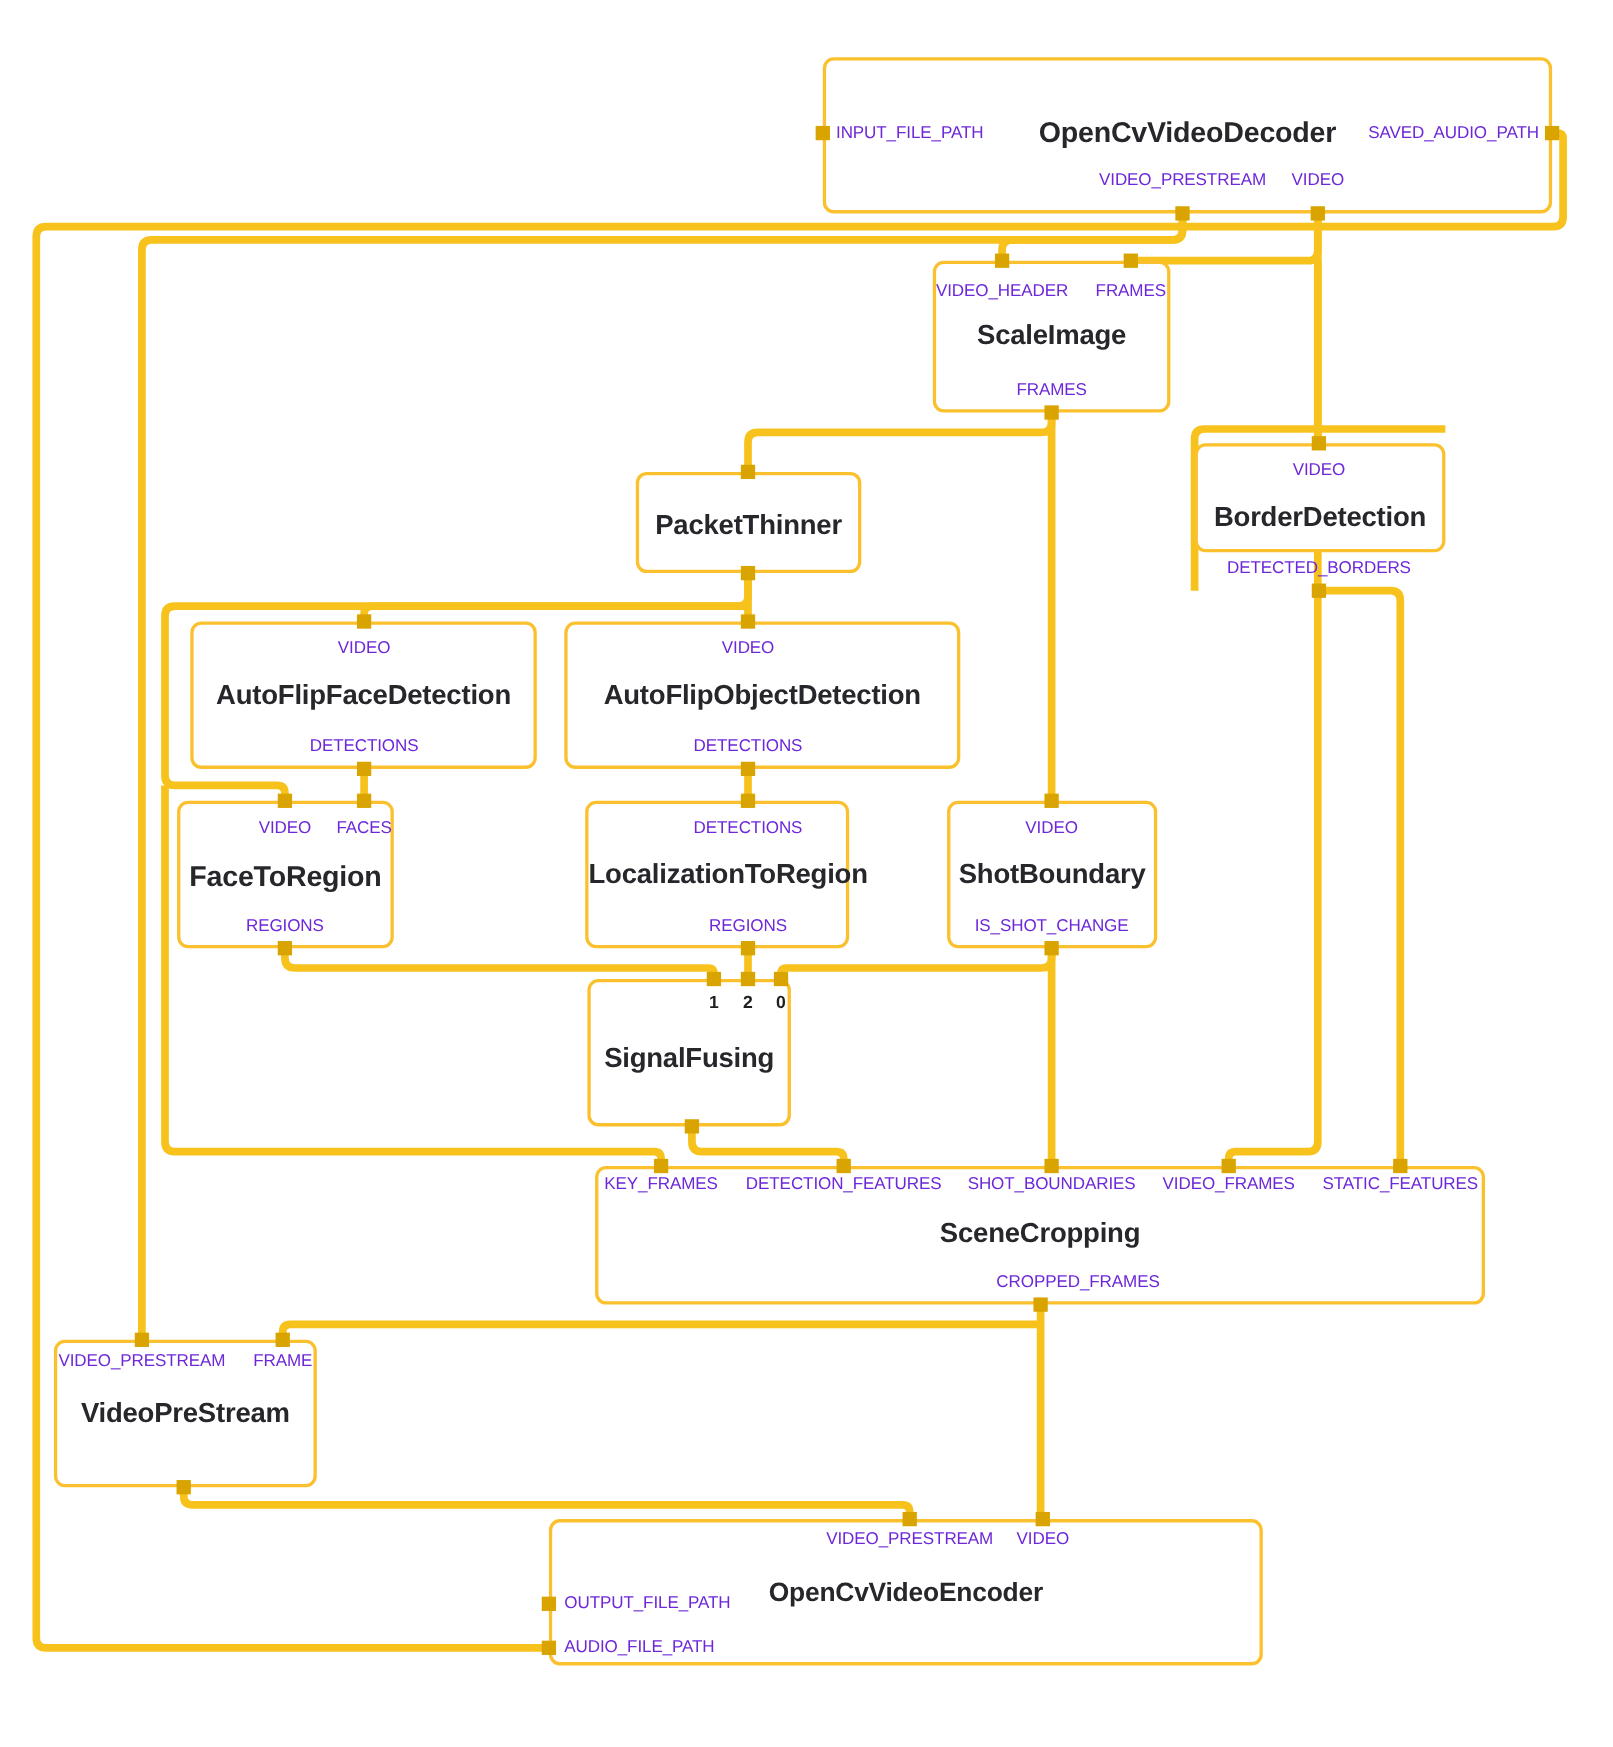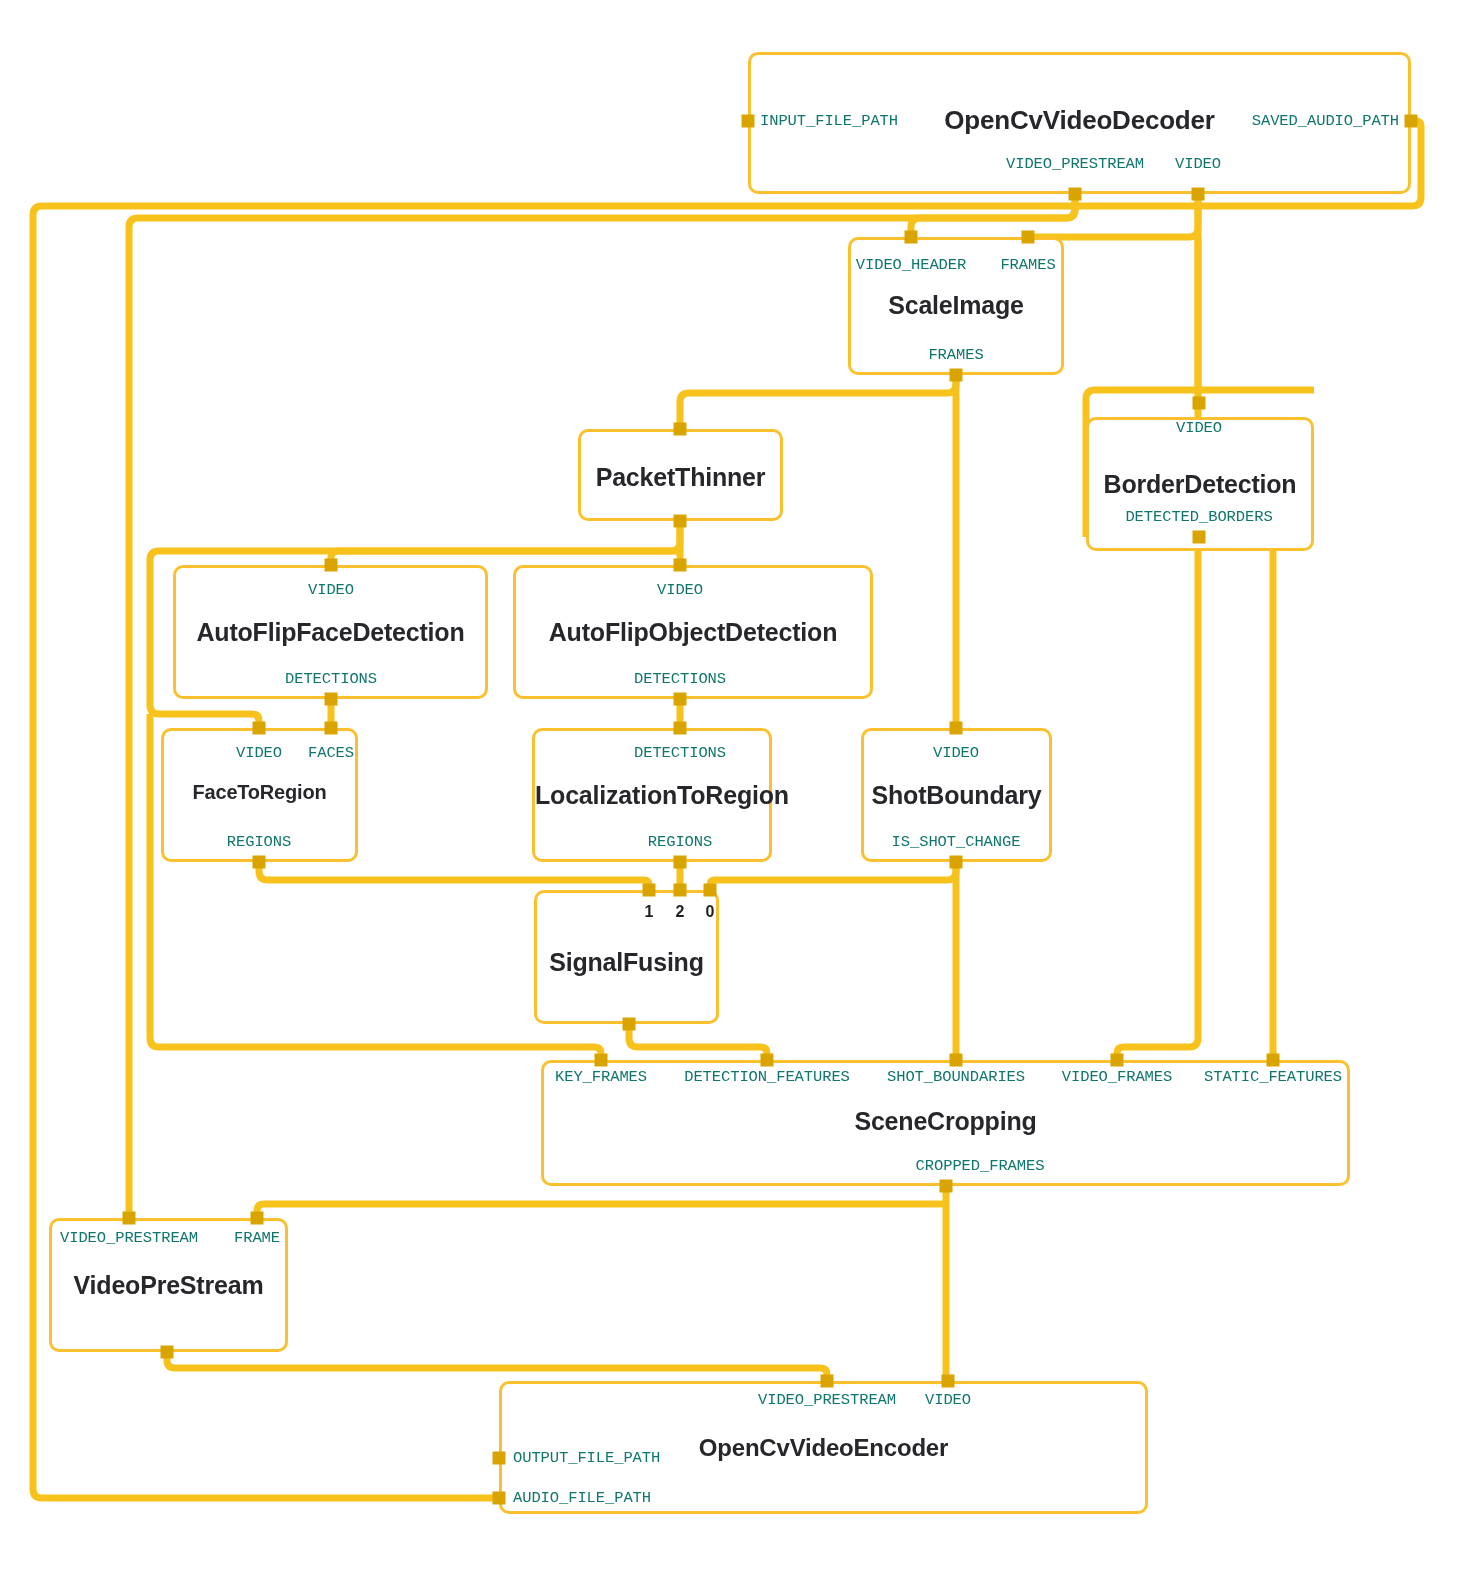--- a/index.html
+++ b/index.html
@@ -38,25 +38,24 @@
     width: 100%;
     text-align: center;
     font-weight: bold;
     color: #27262b;
     letter-spacing: -0.2px;
     white-space: nowrap;
   }
   .port-label {
     position: absolute;
     font-size: 15.5px;
-    color: #0f766e;
+    color: #6d28d9;
     white-space: nowrap;
     letter-spacing: -0.1px;
     z-index: 3;
-    font-family: Liberation Mono, monospace;
   }
   .port-label.c { transform: translateX(-50%); }
   .port-label.l { transform: translateX(0); }
   .port-label.r { transform: translateX(-100%); }
   .port-sq {
     position: absolute;
     width: 13px;
     height: 13px;
     background: #d9a400;
     transform: translate(-50%, -50%);
@@ -120,21 +119,21 @@
       <div class="port-label c" style="left: 911px; top: 256px;">VIDEO_HEADER</div>
       <div class="port-sq" style="left: 1028px; top: 237px;"></div>
       <div class="port-label c" style="left: 1028px; top: 256px;">FRAMES</div>
       <div class="port-sq" style="left: 956px; top: 375px;"></div>
       <div class="port-label c" style="left: 956px; top: 346px;">FRAMES</div>
       <div class="node" style="left: 578px; top: 429px; width: 205px; height: 92px;">
         <div class="node-title" style="top: 31px; font-size: 25px;">PacketThinner</div>
       </div>
       <div class="port-sq" style="left: 680px; top: 429px;"></div>
       <div class="port-sq" style="left: 680px; top: 521px;"></div>
-      <div class="node" style="left: 1086px; top: 417px; width: 228px; height: 134px;">
+      <div class="node" style="left: 1086px; top: 403px; width: 228px; height: 99px;">
         <div class="node-title" style="top: 50px; font-size: 25px;">BorderDetection</div>
       </div>
       <div class="port-sq" style="left: 1199px; top: 403px;"></div>
       <div class="port-label c" style="left: 1199px; top: 419px;">VIDEO</div>
       <div class="port-sq" style="left: 1199px; top: 537px;"></div>
       <div class="port-label c" style="left: 1199px; top: 508px;">DETECTED_BORDERS</div>
       <div class="node" style="left: 173px; top: 565px; width: 315px; height: 134px;">
         <div class="node-title" style="top: 50px; font-size: 25px;">AutoFlipFaceDetection</div>
       </div>
       <div class="port-sq" style="left: 331px; top: 565px;"></div>
@@ -142,21 +141,21 @@
       <div class="port-sq" style="left: 331px; top: 699px;"></div>
       <div class="port-label c" style="left: 331px; top: 670px;">DETECTIONS</div>
       <div class="node" style="left: 513px; top: 565px; width: 360px; height: 134px;">
         <div class="node-title" style="top: 50px; font-size: 25px;">AutoFlipObjectDetection</div>
       </div>
       <div class="port-sq" style="left: 680px; top: 565px;"></div>
       <div class="port-label c" style="left: 680px; top: 581px;">VIDEO</div>
       <div class="port-sq" style="left: 680px; top: 699px;"></div>
       <div class="port-label c" style="left: 680px; top: 670px;">DETECTIONS</div>
       <div class="node" style="left: 161px; top: 728px; width: 197px; height: 134px;">
-        <div class="node-title" style="top: 50px; font-size: 20px;">FaceToRegion</div>
+        <div class="node-title" style="top: 50px; font-size: 26px;">FaceToRegion</div>
       </div>
       <div class="port-sq" style="left: 259px; top: 728px;"></div>
       <div class="port-label c" style="left: 259px; top: 744px;">VIDEO</div>
       <div class="port-sq" style="left: 331px; top: 728px;"></div>
       <div class="port-label c" style="left: 331px; top: 744px;">FACES</div>
       <div class="port-sq" style="left: 259px; top: 862px;"></div>
       <div class="port-label c" style="left: 259px; top: 833px;">REGIONS</div>
       <div class="node" style="left: 532px; top: 728px; width: 240px; height: 134px;">
         <div class="node-title" style="top: 50px; font-size: 25px;">LocalizationToRegion</div>
       </div>

